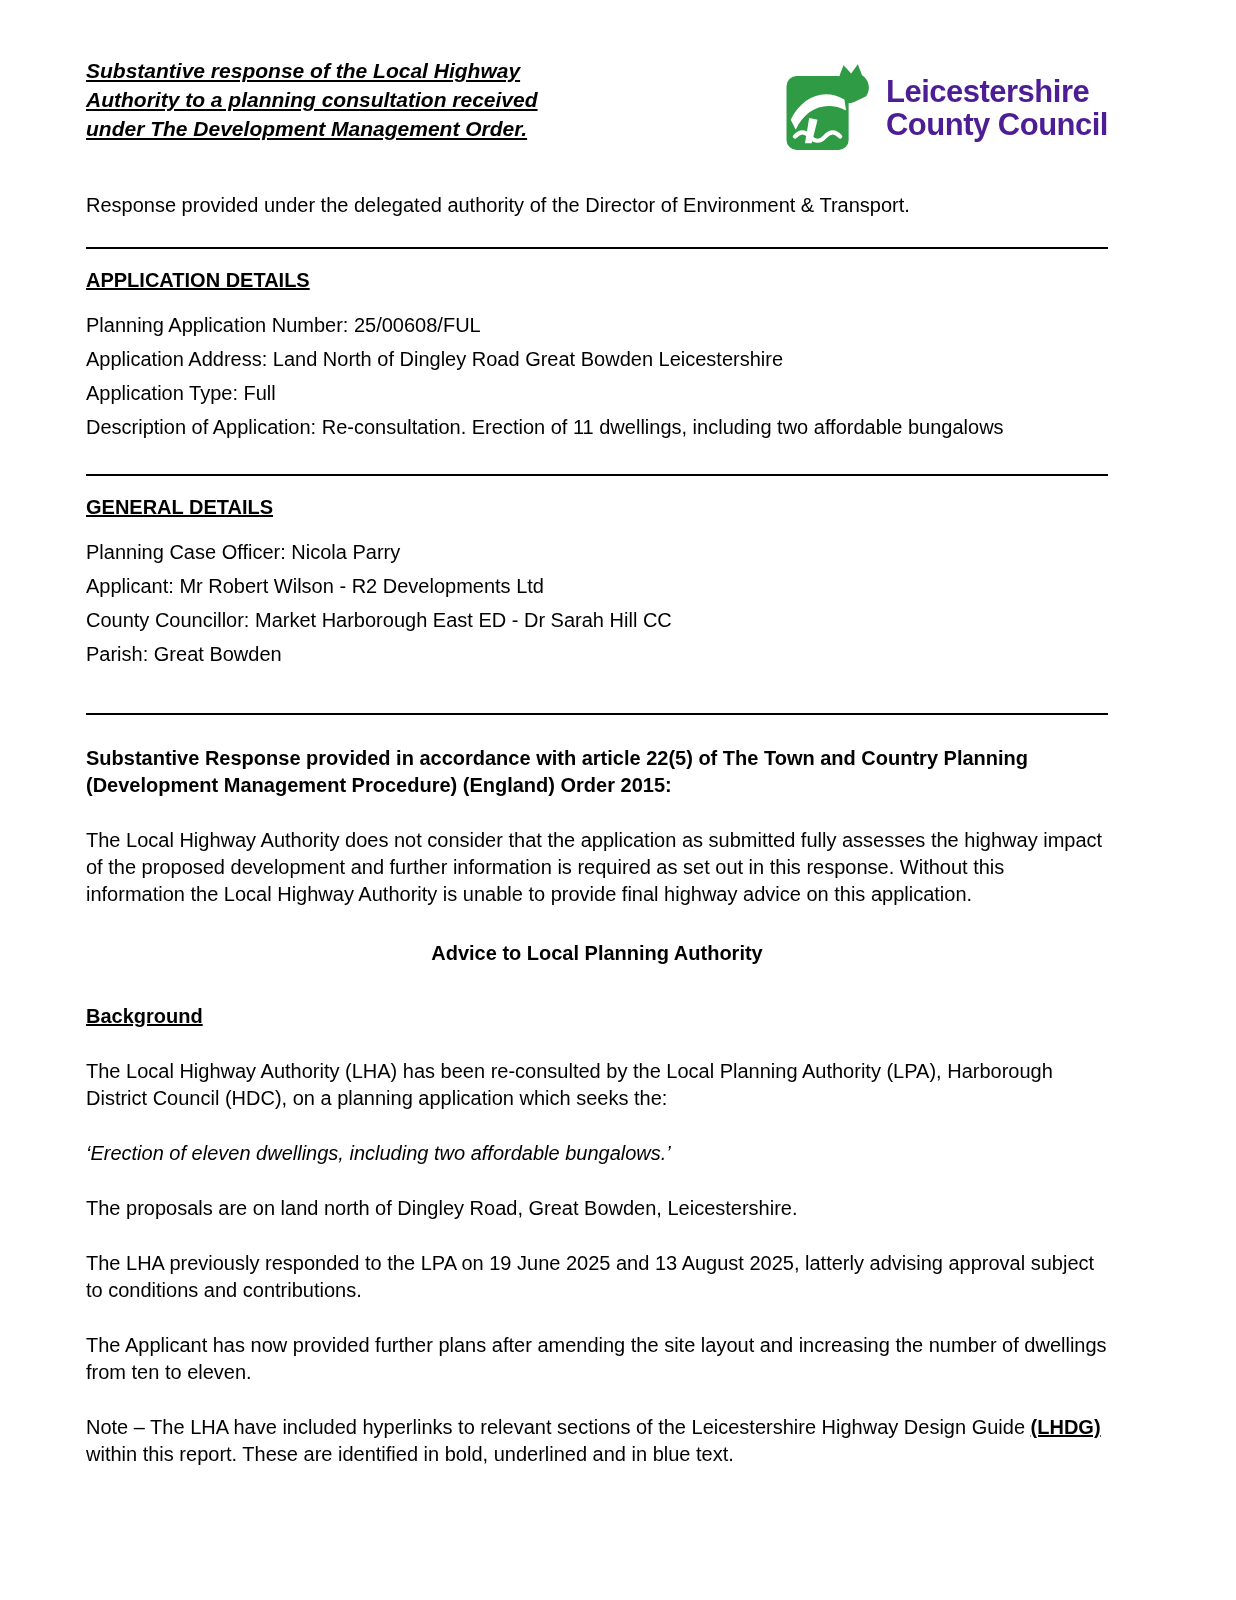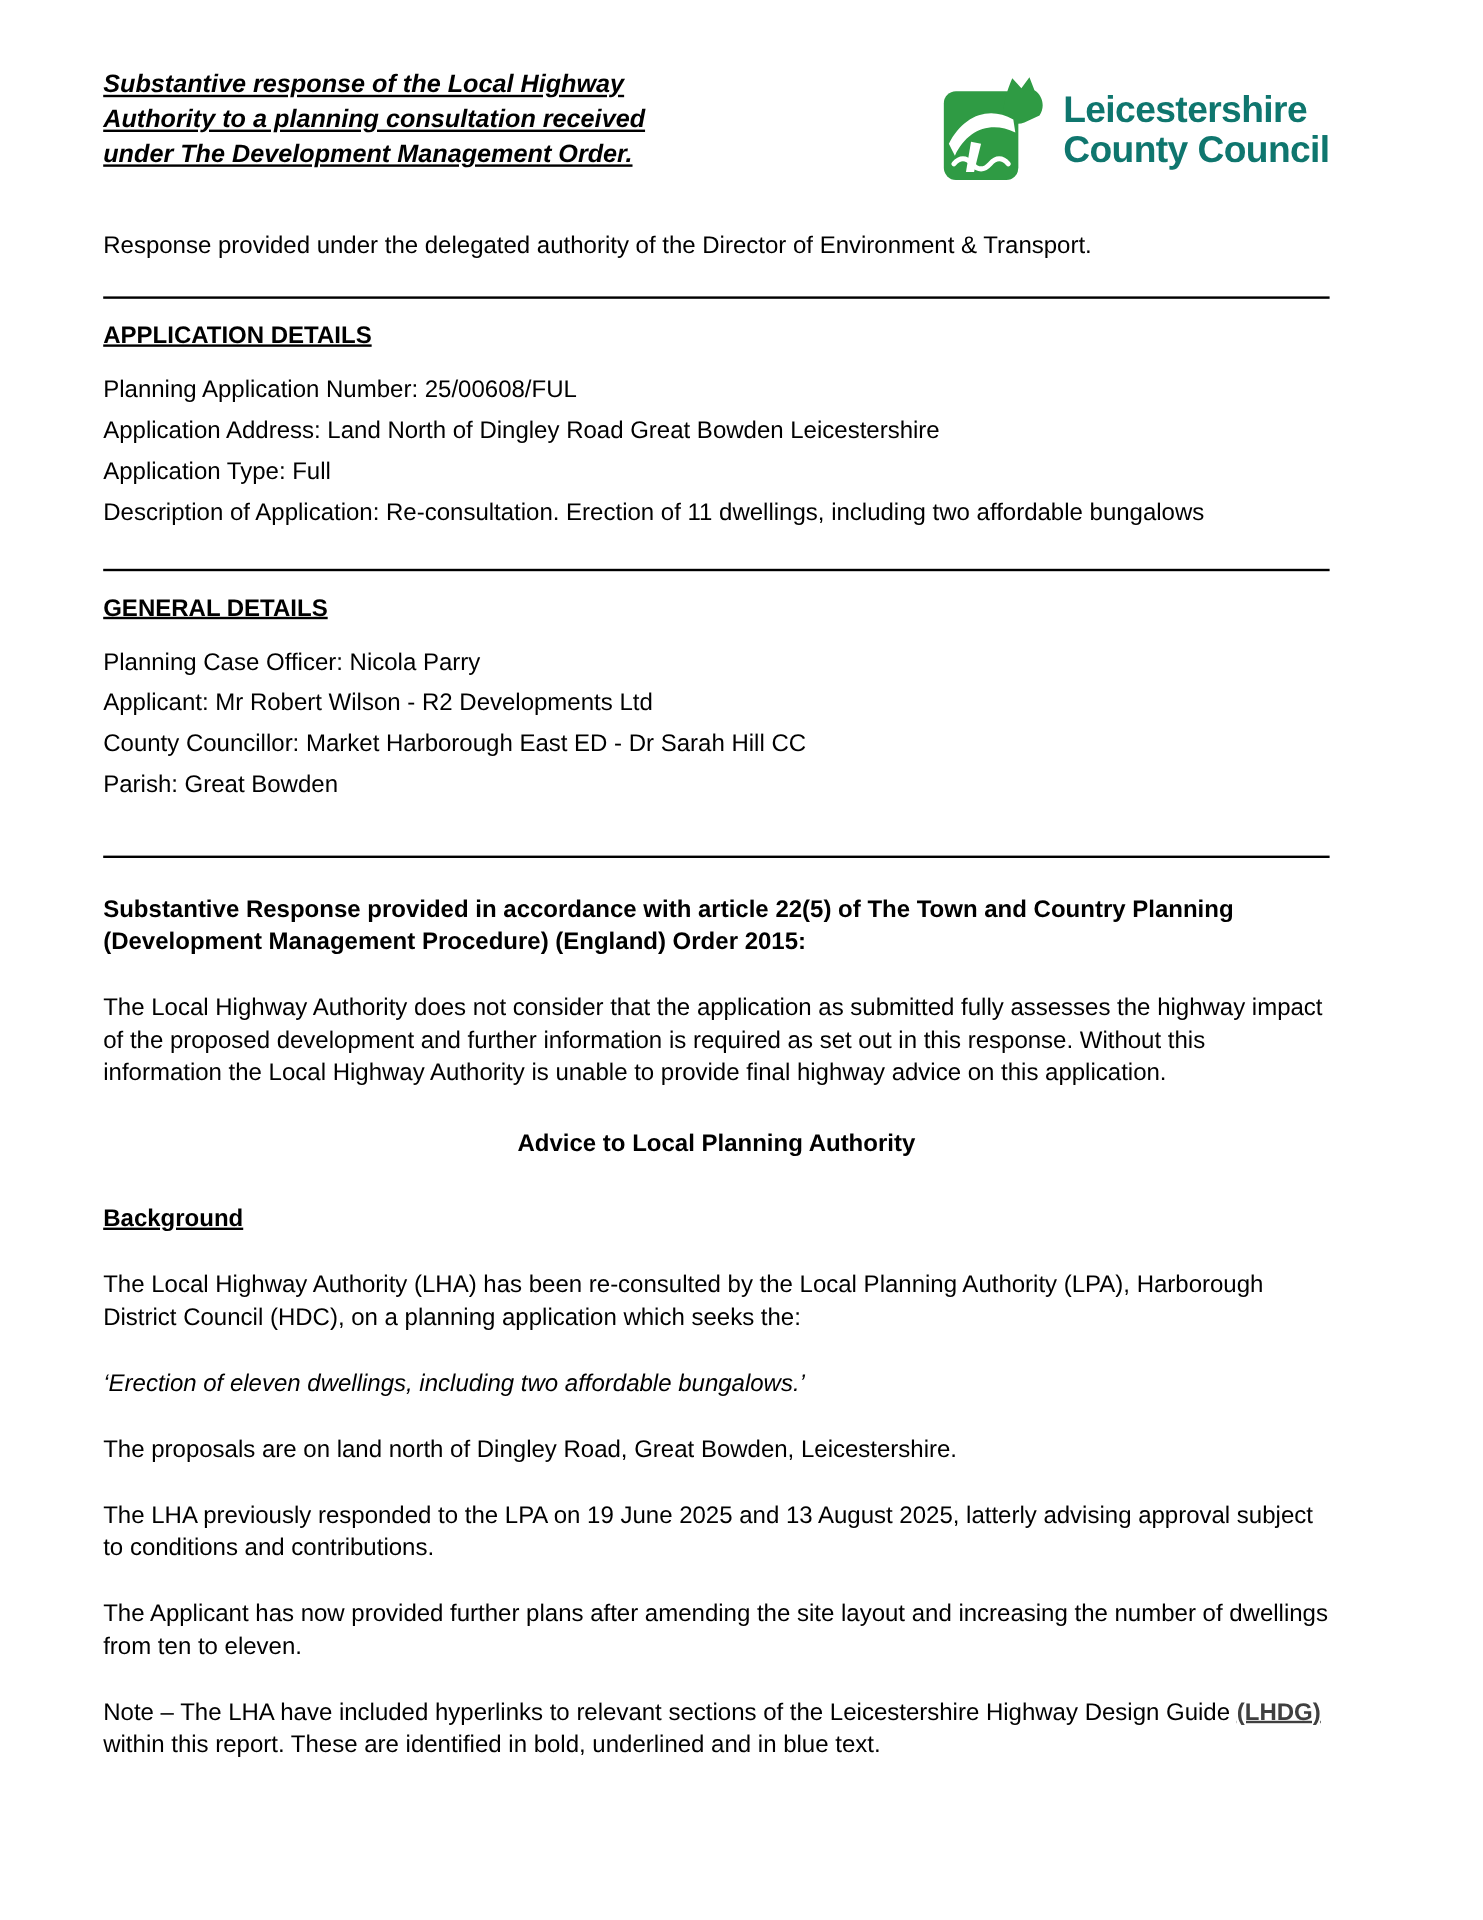--- a/index.html
+++ b/index.html
@@ -10,39 +10,39 @@
     color: #000; font-size: 20px;
   }
   .page { padding: 56px 128px 0 86px; }
 
   
   .header-row { display: flex; justify-content: space-between; align-items: flex-start; }
   .doc-title { font-size: 21px; font-weight: bold; font-style: italic; line-height: 29px; max-width: 560px; }
   .doc-title .line { display: block; text-decoration: underline; }
   .logo { display: flex; align-items: center; gap: 8px; margin-top: 2px; }
   .logo-mark { width: 94px; height: 100px; flex: 0 0 auto; }
-  .logo-text { font-weight: bold; font-size: 31px; line-height: 1.08; letter-spacing: -0.5px; color: #0f766e; }
+  .logo-text { font-weight: bold; font-size: 31px; line-height: 1.08; letter-spacing: -0.5px; color: #4c1d95; }
 
   .delegation { margin: 36px 0 0; }
 
   .rule { border: 0; border-top: 2px solid #000; margin: 30px 0 18px; }
   .rule.pre-response { margin-top: 42px; margin-bottom: 30px; }
 
   .section-heading { font-size: 20px; font-weight: bold; text-decoration: underline; margin: 0 0 14px; line-height: 27px; }
 
   .detail-row { line-height: 34px; }
 
   .para { line-height: 27px; margin: 28px 0 0; }
   .para.bold { font-weight: bold; margin-top: 0; }
   .para.italic { font-style: italic; }
 
   .advice-heading { text-align: center; font-weight: bold; margin: 32px 0 0; line-height: 27px; }
   .background-heading { font-weight: bold; text-decoration: underline; margin: 36px 0 0; line-height: 27px; }
 
-  .lhdg-link { color: #404040; font-weight: bold; cursor: pointer; }
+  .lhdg-link { color: #000000; font-weight: bold; cursor: pointer; }
 </style>
 </head>
 <body>
 
 <div class="page">
 
   <div class="header-row">
     <div class="doc-title">
       <span class="line">Substantive response of the Local Highway</span>
       <span class="line">Authority to a planning consultation received</span>

